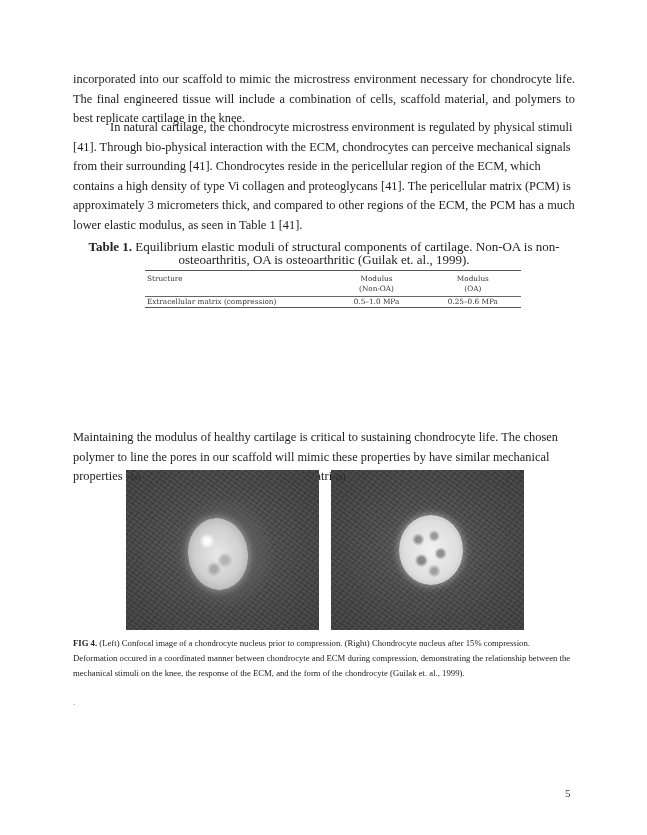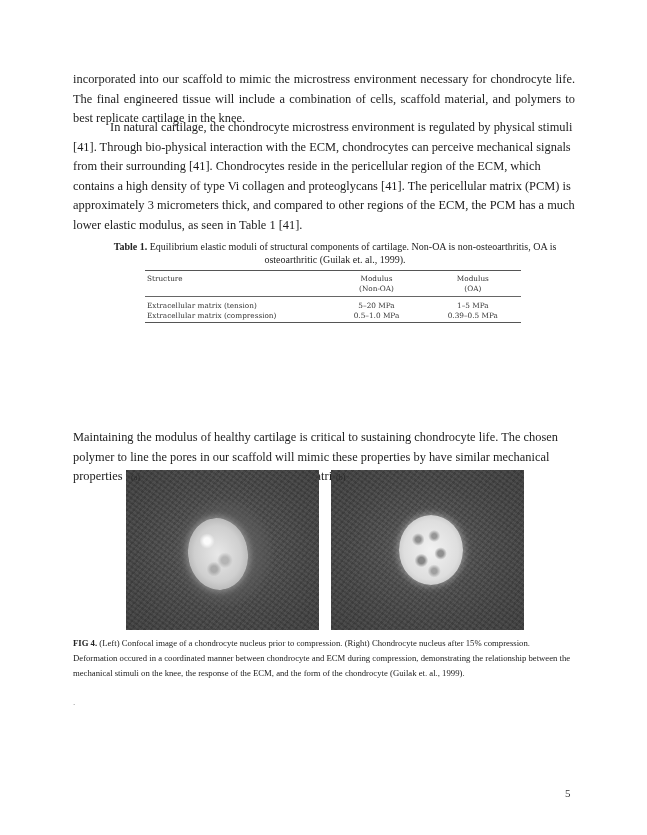--- a/index.html
+++ b/index.html
@@ -7,22 +7,22 @@
   .page { position: absolute; left: 0; top: 0; width: 647px; height: 835px; background: #fff; padding-left: 18px; }
   .body-text {
     position: absolute; left: 73px; width: 502px;
     font-family: "Liberation Serif", serif; font-size: 12.4px; line-height: 19.6px; color: #1c1c1c;
   }
   .p1 { top: 70px; text-align: justify; text-align-last: left; }
   .p2 { top: 118px; }
   .p2 .indent { display: inline-block; width: 37px; }
   .p3 { top: 428px; }
   .caption-table {
-    position: absolute; left: 93px; top: 240px; width: 484px;
-    font-family: "Liberation Serif", serif; font-size: 10px; line-height: 13px; text-align: center; color: #222;
+    position: absolute; left: 82px; top: 240px; width: 484px;
+    font-family: "Liberation Serif", serif; font-size: 13px; line-height: 13px; text-align: center; color: #222;
   }
   .caption-table b { font-weight: bold; }
   .data-table {
     position: absolute; left: 145px; top: 270px; width: 376px;
     border-collapse: collapse; font-family: "DejaVu Serif", serif; font-size: 7.3px; color: #333;
     border-top: 1.6px solid #555; border-bottom: 1.6px solid #555;
   }
   .data-table th { font-weight: normal; padding: 3px 2px 2px 2px; vertical-align: top; line-height: 10px; border-bottom: 1px solid #666; }
   .data-table td { padding: 0 2px; line-height: 10.3px; }
   .data-table tr.first td { padding-top: 4px; }
@@ -91,29 +91,24 @@
 
   <table class="data-table">
     <thead>
       <tr>
         <th class="c1">Structure</th>
         <th class="c2"><span>Modulus</span><br><span>(Non-OA)</span></th>
         <th class="c3"><span>Modulus</span><br><span>(OA)</span></th>
       </tr>
     </thead>
     <tbody>
-      <tr class="first">
-        <td class="c1">Extracellular matrix (tension)</td>
-        <td class="c2">5–20 MPa</td>
-        <td class="c3">1–5 MPa</td>
-      </tr>
       <tr>
         <td class="c1">Extracellular matrix (compression)</td>
         <td class="c2">0.5–1.0 MPa</td>
-        <td class="c3">0.39–0.5 MPa</td>
+        <td class="c3">0.25–0.6 MPa</td>
       </tr>
     </tbody>
   </table>
 
   <p class="body-text p3" style="margin:0">Maintaining the modulus of healthy cartilage is critical to sustaining chondrocyte life.  The chosen polymer to line the pores in our scaffold will mimic these properties by have similar mechanical properties to those observed in the pericellular matrix.</p>
 
   <div class="micro a">
     <div class="tex"></div>
     <div class="halo"></div>
     <div class="nucleus"></div>

